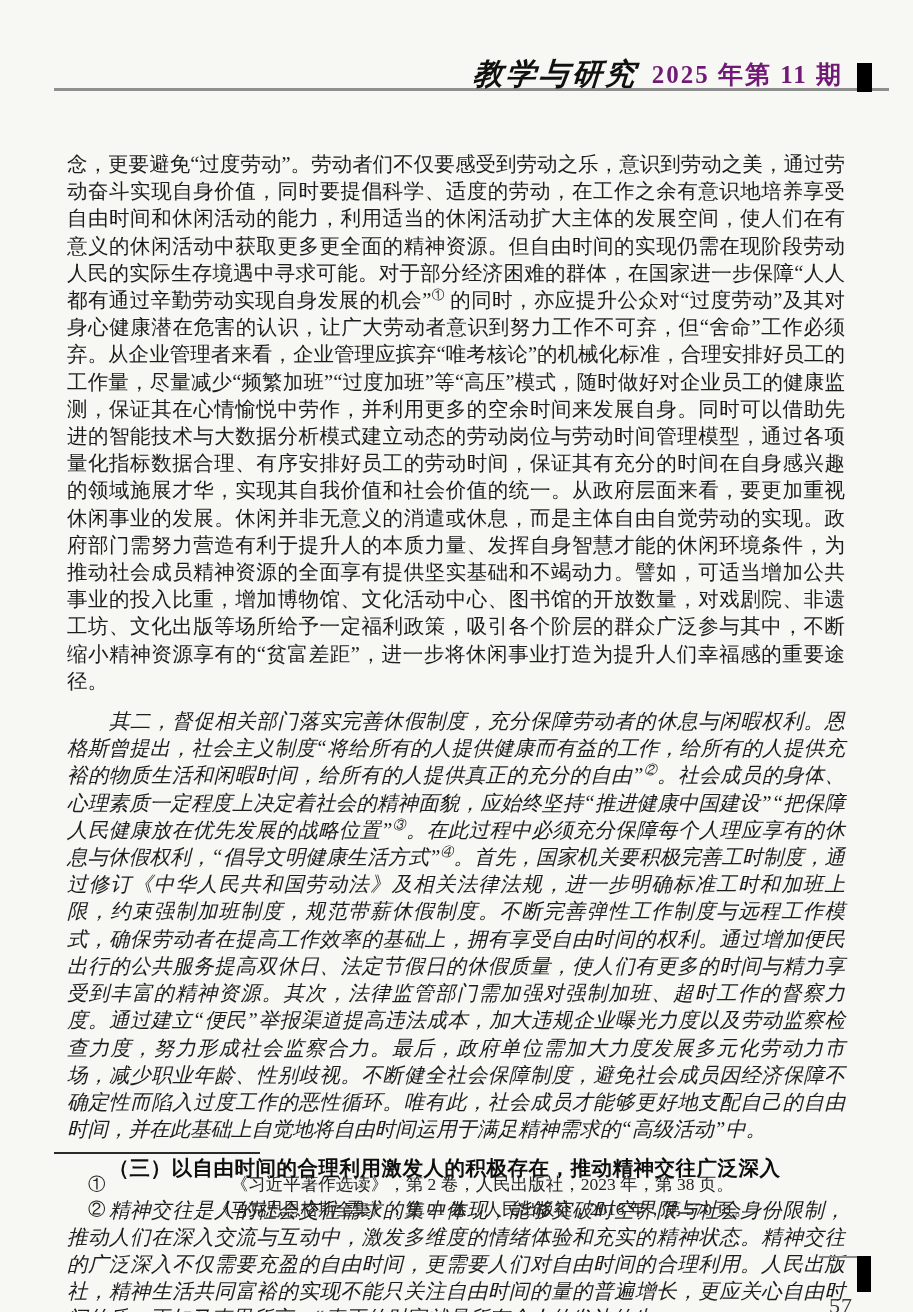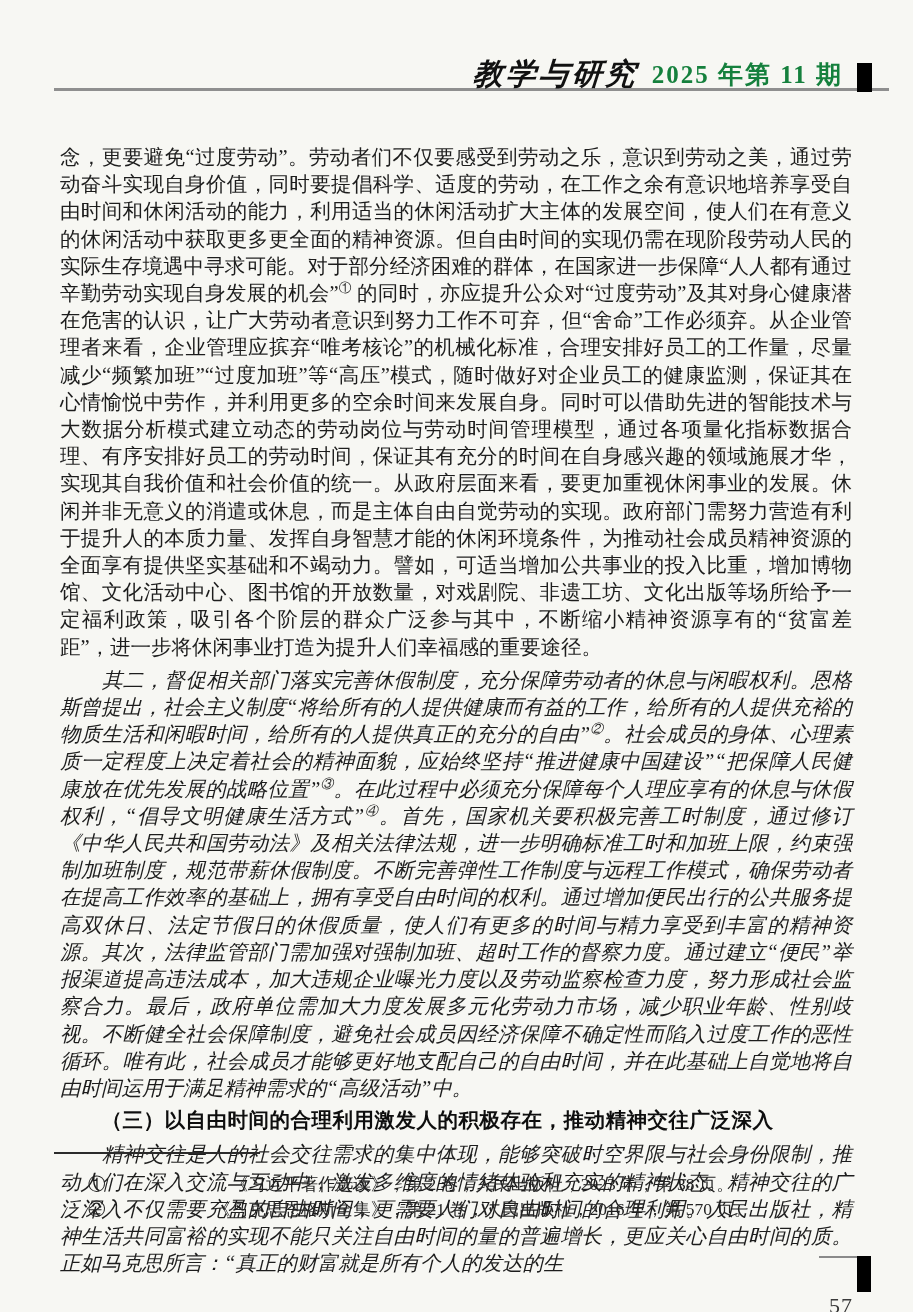--- a/index.html
+++ b/index.html
@@ -45,42 +45,42 @@
     letter-spacing: 3px;
     color: #111;
     transform: skewX(-4deg);
   }
   .journal-issue {
     font-family: "Liberation Serif", "DejaVu Serif", serif;
     font-weight: 700;
     font-size: 25px;
     line-height: 30px;
     letter-spacing: 2px;
-    color: #15803d;
+    color: #701a75;
   }
   .header-block {
     width: 15px;
     height: 29px;
     background: #000;
     align-self: flex-end;
     margin-bottom: -2px;
   }
 
   
   .article-body {
     position: absolute;
     left: 54px;
     top: 138px;
     width: 804px;
     font-size: 20.5px;
     line-height: 27.2px;
     text-align: justify;
     color: #1d1d1d;
   }
-  .article-body p { margin: 6px; }
+  .article-body p { margin: 13px; }
   .article-body p.indent { text-indent: 2.05em; font-style: italic; }
   .article-body sup {
     font-size: 0.62em;
     line-height: 0;
     vertical-align: super;
   }
   .section-heading {
     font-family: Liberation Mono, monospace;
     font-weight: 700;
     color: #0e0e0e;

